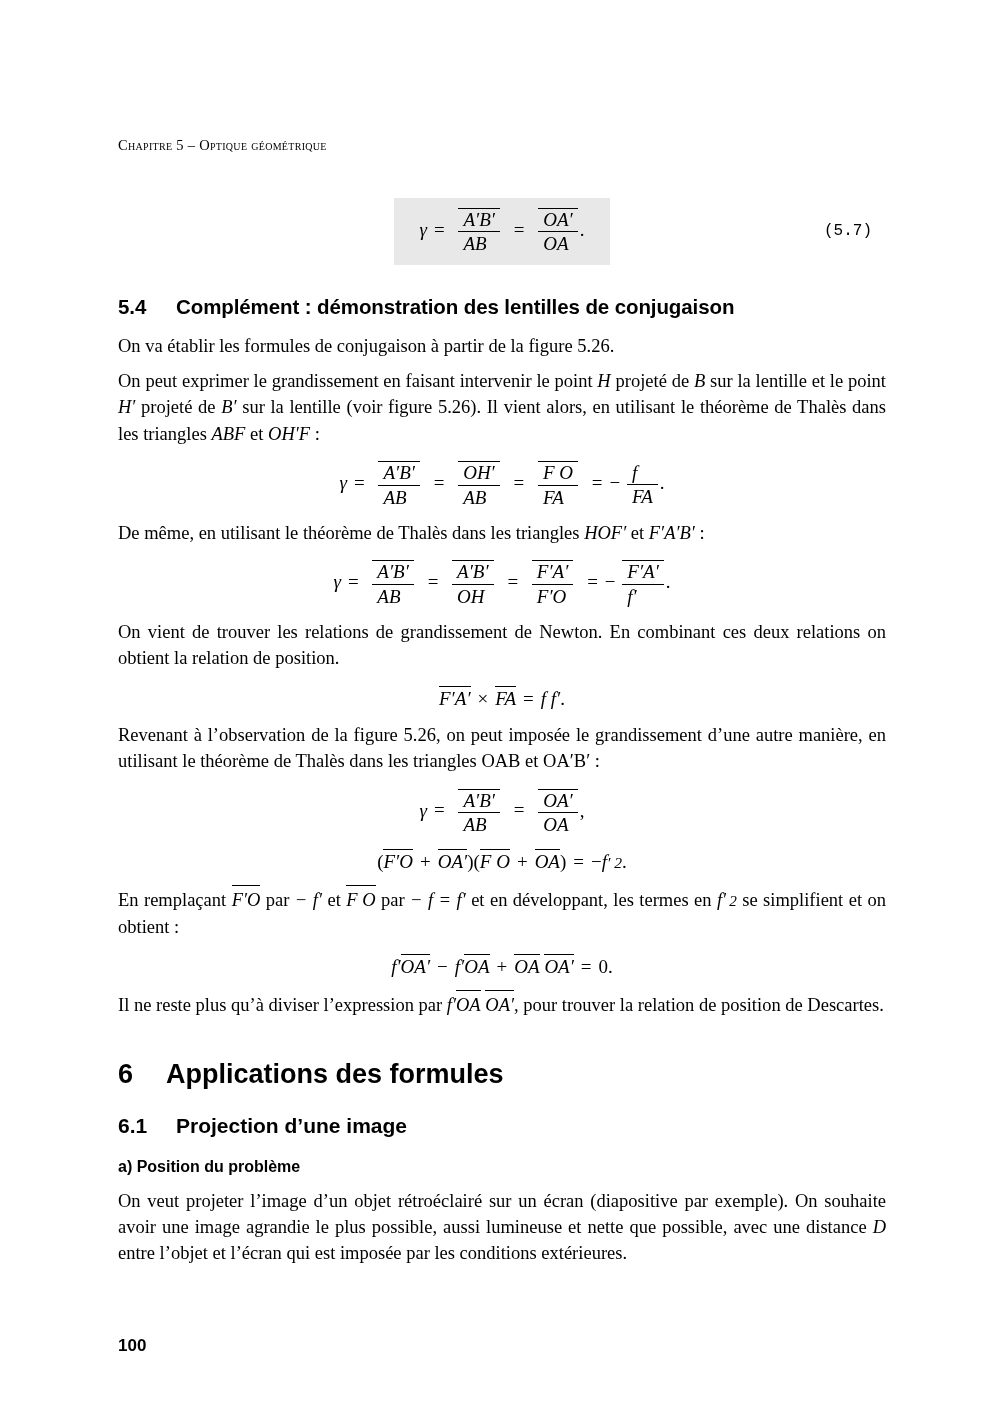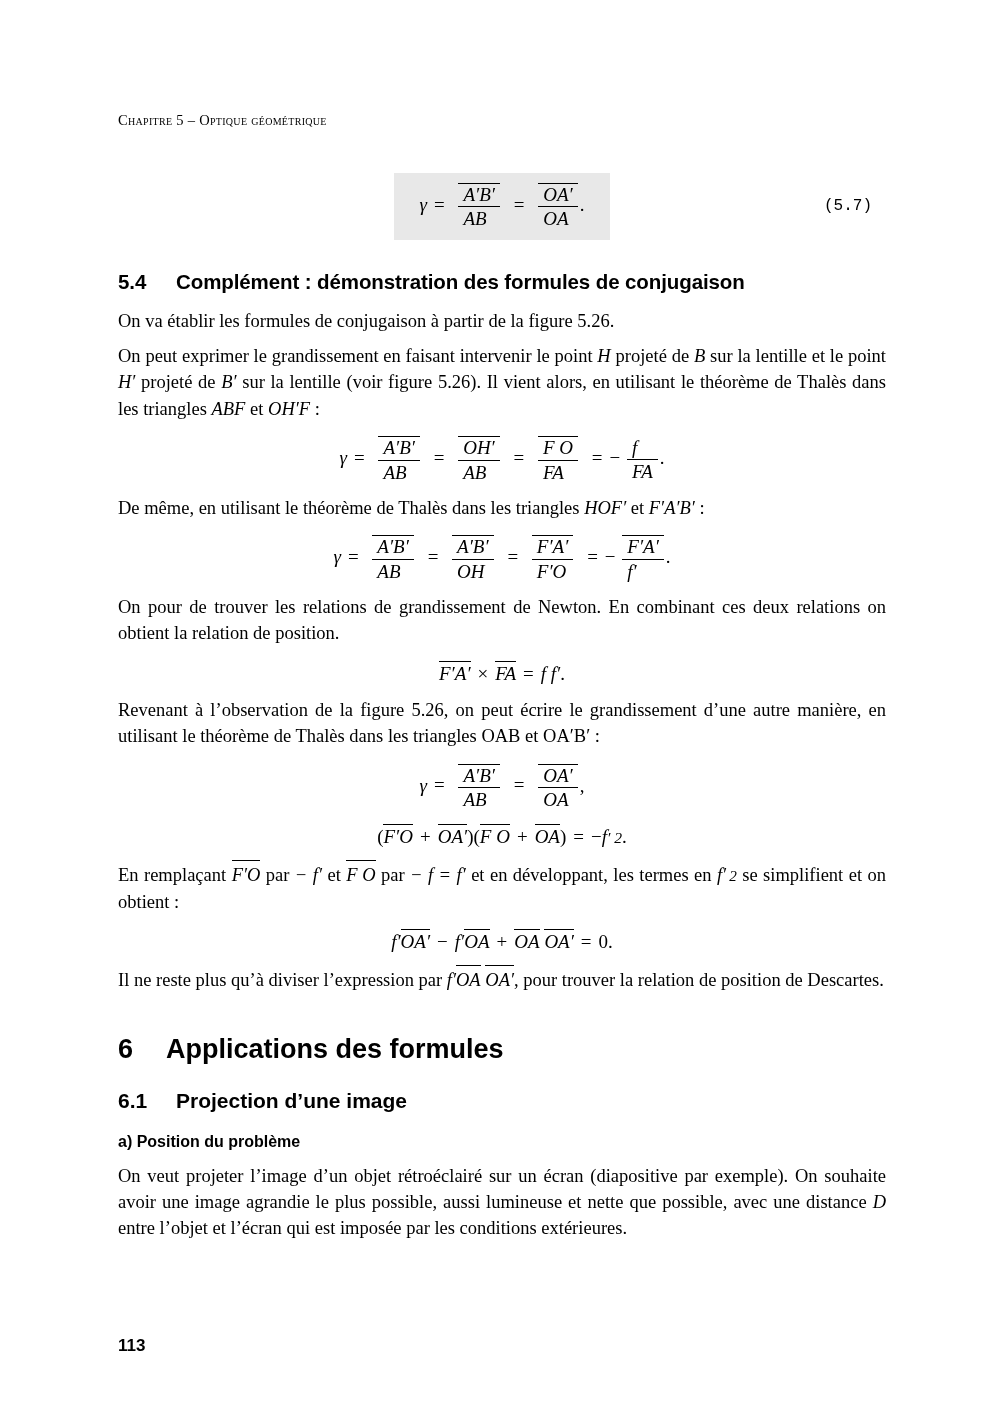--- a/index.html
+++ b/index.html
@@ -21,20 +21,21 @@
     left: 118px;
     top: 112px;
     width: 768px;
   }
   .running-head {
     font-variant: small-caps;
     font-size: 14.5px;
     letter-spacing: 0.3px;
     margin-bottom: 44px;
     font-family: "Liberation Serif", serif;
+    margin-top: 25px;
   }
   p.body {
     font-size: 18.5px;
     line-height: 1.43;
     text-align: justify;
     margin: 0 0 9px 0;
   }
 
   h2.section {
     font-family: "Liberation Sans", sans-serif;
@@ -127,21 +128,21 @@
       <span class="eq-inner">
         <span class="mgamma">γ</span><span class="op">=</span>
         <span class="frac"><span class="num2 ovl">A′B′</span><span class="den"><span class="mi">AB</span></span></span>
         <span class="op">=</span>
         <span class="frac"><span class="num2 ovl">OA′</span><span class="den"><span class="mi">OA</span></span></span><span>.</span>
       </span>
       <span class="eq-tag">(5.7)</span>
     </div>
 
     <h2 class="section">
-      <span class="num">5.4</span><span>Complément : démonstration des formules de conjugaison</span>
+      <span class="num">5.4</span><span>Complément : démonstration des lentilles de conjugaison</span>
     </h2>
 
     <p class="body">On va établir les formules de conjugaison à partir de la figure 5.26.</p>
 
     <p class="body">On peut exprimer le grandissement en faisant intervenir le point <span class="mi">H</span> projeté de <span class="mi">B</span> sur la lentille et le point <span class="mi">H′</span> projeté de <span class="mi">B′</span> sur la lentille (voir figure 5.26). Il vient alors, en utilisant le théorème de Thalès dans les triangles <span class="mi">ABF</span> et <span class="mi">OH′F</span> :</p>
 
     <div class="eq-block">
       <span class="eq-inner">
         <span class="mgamma">γ</span><span class="op">=</span>
         <span class="frac"><span class="num2 ovl">A′B′</span><span class="den"><span class="mi">AB</span></span></span>
@@ -162,29 +163,29 @@
         <span class="frac"><span class="num2 ovl">A′B′</span><span class="den ovl">AB</span></span>
         <span class="op">=</span>
         <span class="frac"><span class="num2 ovl">A′B′</span><span class="den ovl">OH</span></span>
         <span class="op">=</span>
         <span class="frac"><span class="num2 ovl">F′A′</span><span class="den ovl">F′O</span></span>
         <span class="op">=</span><span>−</span>
         <span class="frac"><span class="num2 ovl">F′A′</span><span class="den"><span class="mi">f′</span></span></span><span>.</span>
       </span>
     </div>
 
-    <p class="body">On pour de trouver les relations de grandissement de Newton. En combinant ces deux relations on obtient la relation de position.</p>
+    <p class="body">On vient de trouver les relations de grandissement de Newton. En combinant ces deux relations on obtient la relation de position.</p>
 
     <div class="eq-block">
       <span class="eq-inner">
         <span class="ovl">F′A′</span><span class="op">×</span><span class="ovl">FA</span><span class="op">=</span><span class="mi">f f′</span><span>.</span>
       </span>
     </div>
 
-    <p class="body">Revenant à l’observation de la figure 5.26, on peut écrire le grandissement d’une autre manière, en utilisant le théorème de Thalès dans les triangles OAB et OA′B′ :</p>
+    <p class="body">Revenant à l’observation de la figure 5.26, on peut imposée le grandissement d’une autre manière, en utilisant le théorème de Thalès dans les triangles OAB et OA′B′ :</p>
 
     <div class="eq-block">
       <span class="eq-inner">
         <span class="mgamma">γ</span><span class="op">=</span>
         <span class="frac"><span class="num2 ovl">A′B′</span><span class="den"><span class="mi">AB</span></span></span>
         <span class="op">=</span>
         <span class="frac"><span class="num2 ovl">OA′</span><span class="den"><span class="mi">OA</span></span></span><span>,</span>
       </span>
     </div>
 
@@ -212,15 +213,15 @@
     <h3 class="subsection">
       <span class="num">6.1</span><span>Projection d’une image</span>
     </h3>
 
     <h4 class="subsub">a) Position du problème</h4>
 
     <p class="body">On veut projeter l’image d’un objet rétroéclairé sur un écran (diapositive par exemple). On souhaite avoir une image agrandie le plus possible, aussi lumineuse et nette que possible, avec une distance <span class="mi">D</span> entre l’objet et l’écran qui est imposée par les conditions extérieures.</p>
 
   </div>
 
-  <div class="pagenum">113</div>
+  <div class="pagenum">100</div>
 
 </div>
 
 </body></html>

